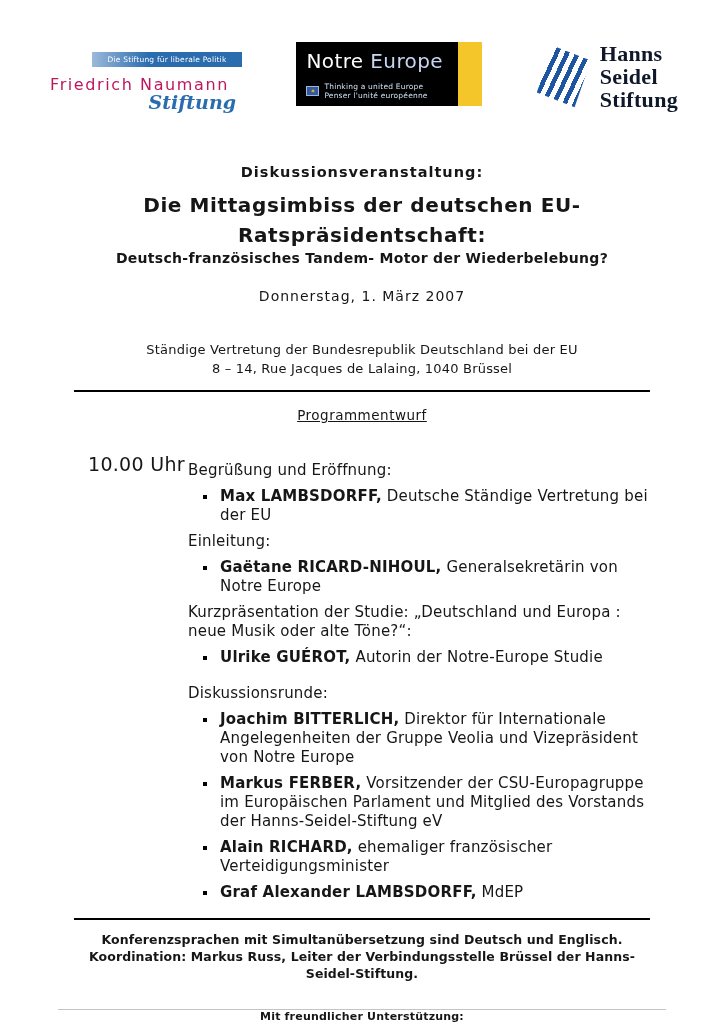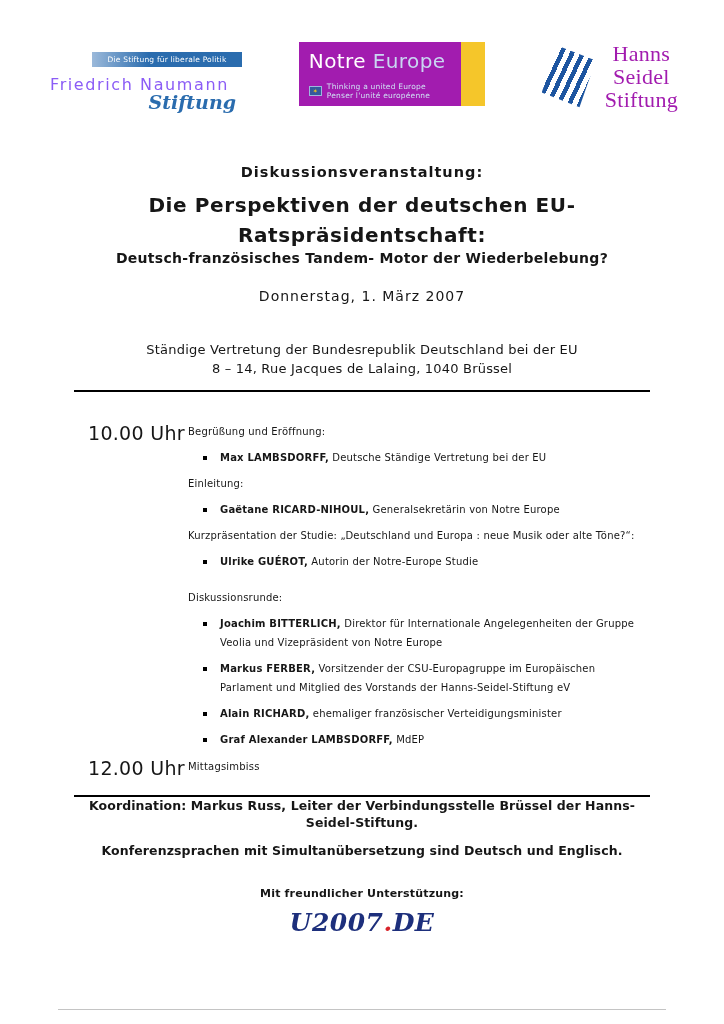--- a/index.html
+++ b/index.html
@@ -11,58 +11,58 @@
   .page { position:relative; width:724px; height:1024px; padding-top:42px; }
 
   
   .logos { display:flex; justify-content:space-between; align-items:flex-start; padding:0 46px 0 50px; height:84px;gap:12px; }
 
   
   .logo-fns { width:192px; padding-top:10px; }
   .fns-bar { display:flex; height:15px; margin-left:42px;
              background:linear-gradient(90deg,#9bb9da 0%,#2a6cae 38%); }
   .fns-bar-text { flex:1; color:#fff; font-size:7.5px; line-height:15px; text-align:center; white-space:nowrap; letter-spacing:.2px; }
-  .fns-name { font-size:16px; color:#8b5cf6; letter-spacing:1.6px; margin-top:8px; white-space:nowrap; }
+  .fns-name { font-size:16px; color:#be185d; letter-spacing:1.6px; margin-top:8px; white-space:nowrap; }
   .fns-word { font-family:"DejaVu Serif", serif; font-style:italic; font-weight:bold;
               color:#2a6cae; font-size:19px; text-align:right; margin-top:-3px; padding-right:6px; }
 
   
   .logo-ne { display:flex; width:186px; height:64px; }
-  .ne-main { flex:1; background:#a21caf; padding:7px 6px 6px 10px; display:flex; flex-direction:column; justify-content:space-between; }
+  .ne-main { flex:1; background:#000000; padding:7px 6px 6px 10px; display:flex; flex-direction:column; justify-content:space-between; }
   .ne-title { font-size:20px; letter-spacing:.4px; white-space:nowrap; }
   .ne-t1 { color:#ffffff; } .ne-t2 { color:#c9d6f2; }
   .ne-sub { display:flex; align-items:center; gap:5px; }
   .ne-flag { width:13px; height:10px; flex:none; background:#35599c; border:1px solid #9fb6de;
              color:#f5c518; font-size:6px; line-height:8px; text-align:center; display:inline-block; }
   .ne-taglines { display:flex; flex-direction:column; font-size:7.5px; color:#cfe0f4; line-height:9px; letter-spacing:.2px; white-space:nowrap; }
   .ne-yellow { width:24px; background:#f5c62a; }
 
   
   .logo-hss { display:flex; align-items:center; gap:9px; }
   .hss-mark { width:54px; height:64px; flex:none;
               background:repeating-linear-gradient(115deg,#1d55a0 0 4.5px,#ffffff 4.5px 9.5px);
               clip-path:polygon(30% 2%, 100% 25%, 70% 98%, 0% 75%); }
-  .hss-text { font-family:"Liberation Serif", serif; font-weight:400; font-size:22px; line-height:23px; color:#a21caf; letter-spacing:.3px;text-align:center; }
+  .hss-text { font-family:"Liberation Serif", serif; font-weight:700; font-size:22px; line-height:23px; color:#0f172a; letter-spacing:.3px; }
 
   
   .content { padding:0 74px; }
   .event-type { text-align:center; font-weight:bold; font-size:14.5px; letter-spacing:1px; margin-top:38px; }
   .title { text-align:center; font-size:20px; font-weight:bold; letter-spacing:.6px; line-height:30px; margin-top:10px; }
   .subtitle { text-align:center; font-weight:bold; font-size:14px; letter-spacing:.3px; }
   .date { text-align:center; font-size:14px; letter-spacing:1px; margin-top:22px; }
   .venue { text-align:center; font-size:13px; line-height:19px; margin-top:36px; letter-spacing:.2px; }
   .rule { border-top:2px solid #000; margin-top:12px; }
   .prog-heading { text-align:center; font-size:13.5px; text-decoration:underline; letter-spacing:.5px; margin-top:15px; }
 
   
   .agenda { margin-top:30px; }
   .agenda-row { display:grid; grid-template-columns:100px 1fr; padding-left:14px; margin-top:8px; }
   .agenda-row:first-child { margin-top:0; }
   .agenda-time { font-size:19px; letter-spacing:.3px; }
-  .agenda-content { font-size:10px; line-height:19px; letter-spacing:.2px; }
+  .agenda-content { font-size:15px; line-height:19px; letter-spacing:.2px;margin-top:8px; }
   .agenda-content > * { margin-top:7px; }
   .agenda-content > :first-child { margin-top:0; }
   .agenda-text.section-break { margin-top:17px; }
   .agenda-bullet { display:flex; padding-left:15px; }
   .bullet-marker { width:4px; height:4px; background:#000; flex:none; margin:8px 13px 0 0; }
   .bullet-text b { font-weight:bold; }
 
   
   .rule-2 { margin-top:16px; }
   .footer-note { text-align:center; font-weight:bold; font-size:12.5px; line-height:17px; letter-spacing:.1px; }
@@ -114,35 +114,36 @@
       </div>
     </div>
 
   </div>
 
   <div class="content">
 
     <div class="event-type">Diskussionsveranstaltung:</div>
 
     <h1 class="title">
-      <span>Die Perspektiven der deutschen EU-</span><br>
+      <span>Die Mittagsimbiss der deutschen EU-</span><br>
       <span>Ratspräsidentschaft:</span>
     </h1>
 
     <div class="subtitle">Deutsch-französisches Tandem- Motor der Wiederbelebung?</div>
 
     <div class="date">Donnerstag, 1. März 2007</div>
 
     <div class="venue">
       <div>Ständige Vertretung der Bundesrepublik Deutschland bei der EU</div>
       <div>8 – 14, Rue Jacques de Lalaing, 1040 Brüssel</div>
     </div>
 
     <div class="rule"></div>
 
+    <div class="prog-heading">Programmentwurf</div>
 
     <div class="agenda">
         <div class="agenda-row">
           <div class="agenda-time">10.00 Uhr</div>
           <div class="agenda-content">
             <div class="agenda-text">Begrüßung und Eröffnung:</div>
             <div class="agenda-bullet">
               <span class="bullet-marker"></span>
               <span class="bullet-text"><b>Max LAMBSDORFF,</b>  Deutsche Ständige Vertretung bei der EU</span>
             </div>
@@ -168,32 +169,26 @@
             <div class="agenda-bullet">
               <span class="bullet-marker"></span>
               <span class="bullet-text"><b>Alain RICHARD,</b> ehemaliger französischer Verteidigungsminister</span>
             </div>
             <div class="agenda-bullet">
               <span class="bullet-marker"></span>
               <span class="bullet-text"><b>Graf Alexander LAMBSDORFF,</b> MdEP</span>
             </div>
           </div>
         </div>
-        <div class="agenda-row">
-          <div class="agenda-time">12.00 Uhr</div>
-          <div class="agenda-content">
-            <div class="agenda-text">Mittagsimbiss</div>
-          </div>
-        </div>
       </div>
 
     <div class="rule rule-2"></div>
 
+    <div class="footer-note first">Konferenzsprachen mit Simultanübersetzung sind Deutsch und Englisch.</div>
     <div class="footer-note">Koordination: Markus Russ, Leiter der Verbindungsstelle Brüssel der Hanns-Seidel-Stiftung.</div>
-    <div class="footer-note first">Konferenzsprachen mit Simultanübersetzung sind Deutsch und Englisch.</div>
 
     <div class="support">Mit freundlicher Unterstützung:</div>
 
     <div class="eu-logo">
 
       <span class="eu-text"><span class="eu-u">U</span><span class="eu-year">2007</span><span class="eu-dot">.</span><span class="eu-de">DE</span></span>
     </div>
 
   </div>
 

